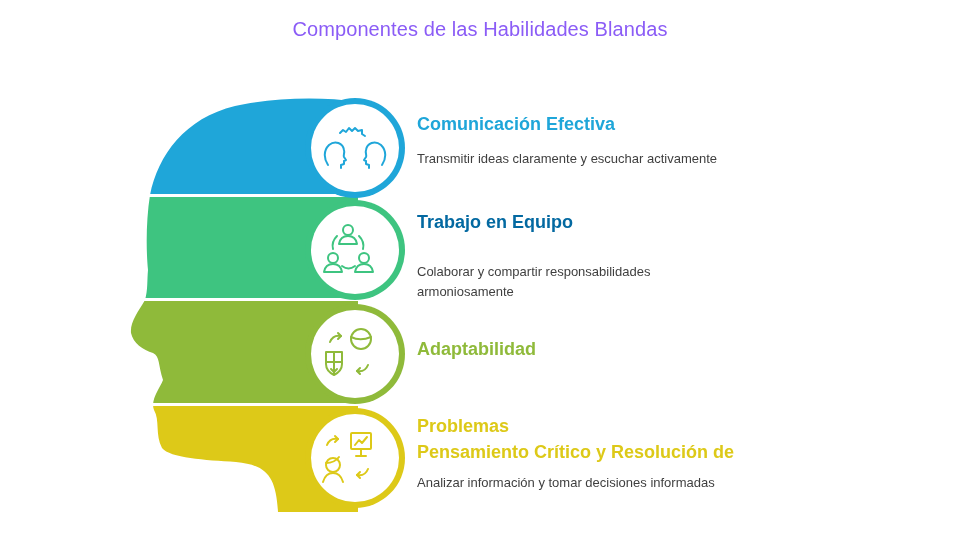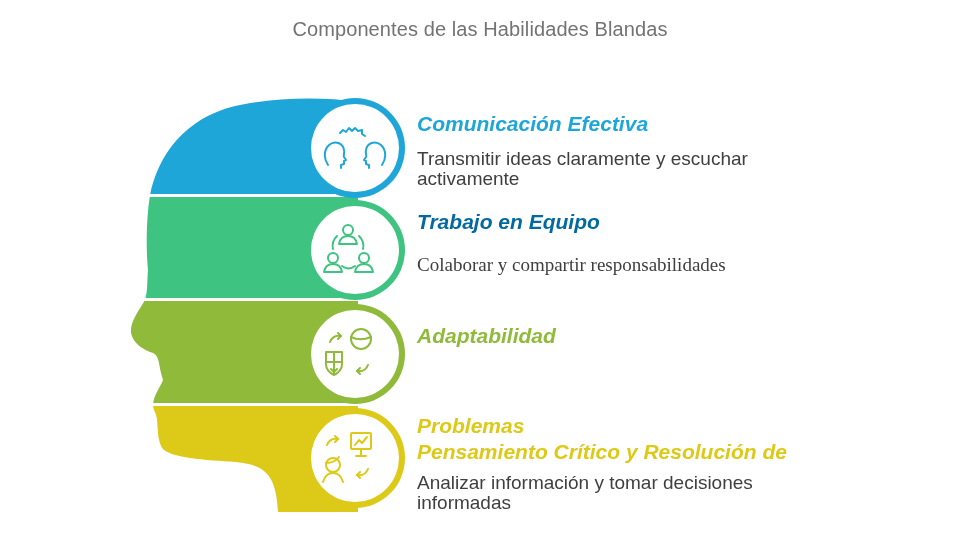--- a/index.html
+++ b/index.html
@@ -2,26 +2,26 @@
 <html><head>
   <meta charset="utf-8">
   <style>
     html, body { margin: 0; padding: 0; }
     body {
       width: 960px; height: 540px; background: #ffffff; position: relative; overflow: hidden;
       font-family: "Liberation Sans", "DejaVu Sans", sans-serif;
     }
     .title {
       position: absolute; left: 0; width: 960px; top: 18px; text-align: center;
-      font-size: 20px; color: #737373; letter-spacing: 0.1px;
+      font-size: 20px; color: #8b5cf6; letter-spacing: 0.1px;
     }
     .head-svg { position: absolute; left: 0; top: 0; }
     .item { position: absolute; left: 417px; width: 420px; }
-    .item-title { font-weight: bold; font-size: 21px; line-height: 26px; font-style: italic; }
-    .item-desc { font-size: 19px; line-height: 20px; color: #3f3f3f; margin-top: 0; }
+    .item-title { font-weight: bold; font-size: 18px; line-height: 26px; }
+    .item-desc { font-size: 13px; line-height: 20px; color: #3f3f3f; margin-top: 0; }
   </style>
 </head>
 <body>
 
 <div class="title">Componentes de las Habilidades Blandas</div>
 
 <svg class="head-svg" width="960" height="540" viewBox="0 0 960 540">
   <defs>
     <clipPath id="headClip">
       <path d="M150 195
@@ -109,24 +109,25 @@
   </g>
 </svg>
 
 <div class="item" style="top:111px;">
   <div class="item-title" style="color:#1fa6d9;">Comunicación Efectiva</div>
   <div class="item-desc" style="margin-top:12px;">Transmitir ideas claramente y escuchar activamente</div>
 </div>
 
 <div class="item" style="top:209px;">
   <div class="item-title" style="color:#0369a1;">Trabajo en Equipo</div>
-  <div class="item-desc" style="margin-top:20px;font-family:Liberation Serif, serif;">Colaborar y compartir responsabilidades</div>
+  <div class="item-desc" style="margin-top:27px;">Colaborar y compartir responsabilidades</div>
+  <div class="item-desc">armoniosamente</div>
 </div>
 
-<div class="item" style="top:323px;">
+<div class="item" style="top:336px;">
   <div class="item-title" style="color:#8fba3a;">Adaptabilidad</div>
 </div>
 
 <div class="item" style="top:413px;">
   <div class="item-title" style="color:#ddc918;">Problemas</div>
   <div class="item-title" style="color:#ddc918;">Pensamiento Crítico y Resolución de</div>
   <div class="item-desc" style="margin-top:8px;">Analizar información y tomar decisiones informadas</div>
 </div>
 
 </body></html>

